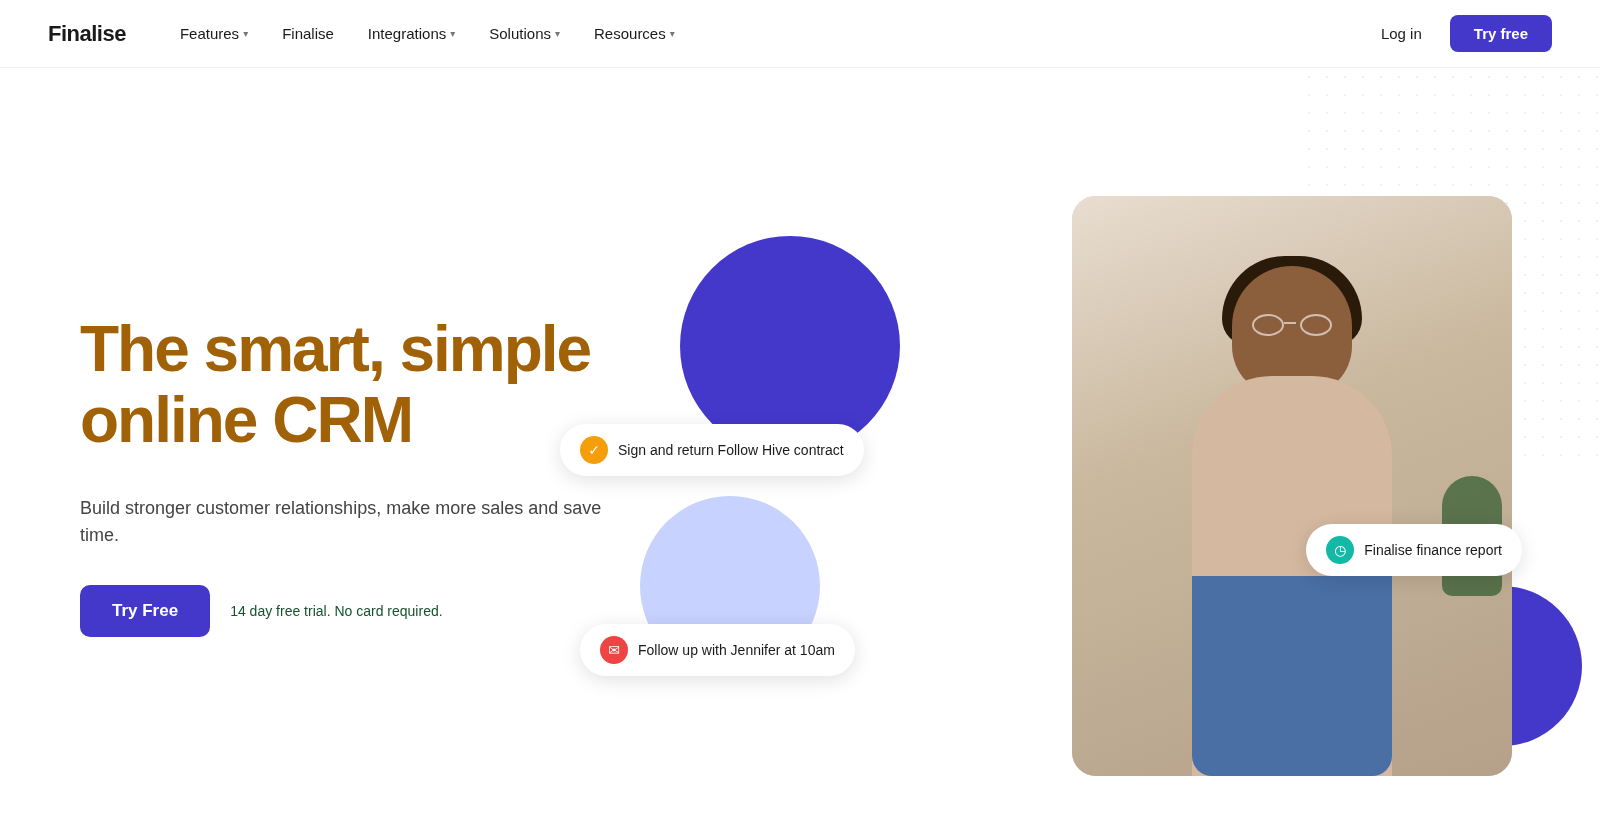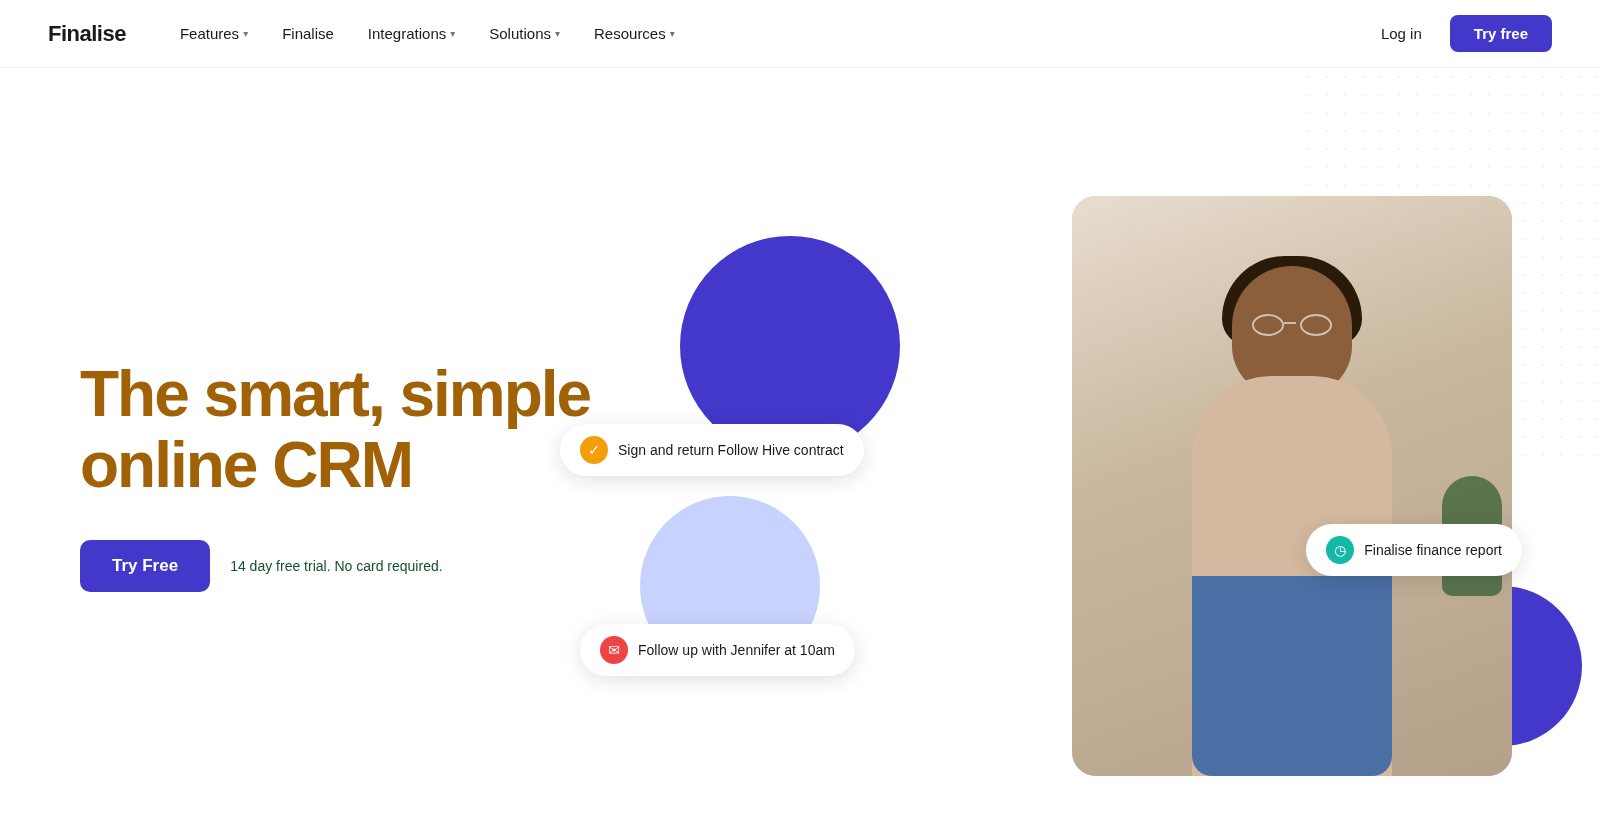--- a/index.html
+++ b/index.html
@@ -378,20 +378,24 @@
     <button class="nav-try-free">Try free</button>
   </div>
 </nav>
 
 <section class="hero">
 
   <div class="dots-bg"></div>
 
   <div class="hero-left">
     <h1 class="hero-title">The smart, simple online CRM</h1>
+    <p class="hero-subtitle">
+      <span>Build stronger customer relationships,
+make more sales and save time.</span>
+    </p>
     <div class="hero-actions">
       <button class="btn-try-free">Try Free</button>
       <span class="trial-text">14 day free trial. No card required.</span>
     </div>
   </div>
 
   <div class="hero-right">
 
     <div class="circle-large-purple"></div>
     <div class="circle-medium-lavender"></div>

